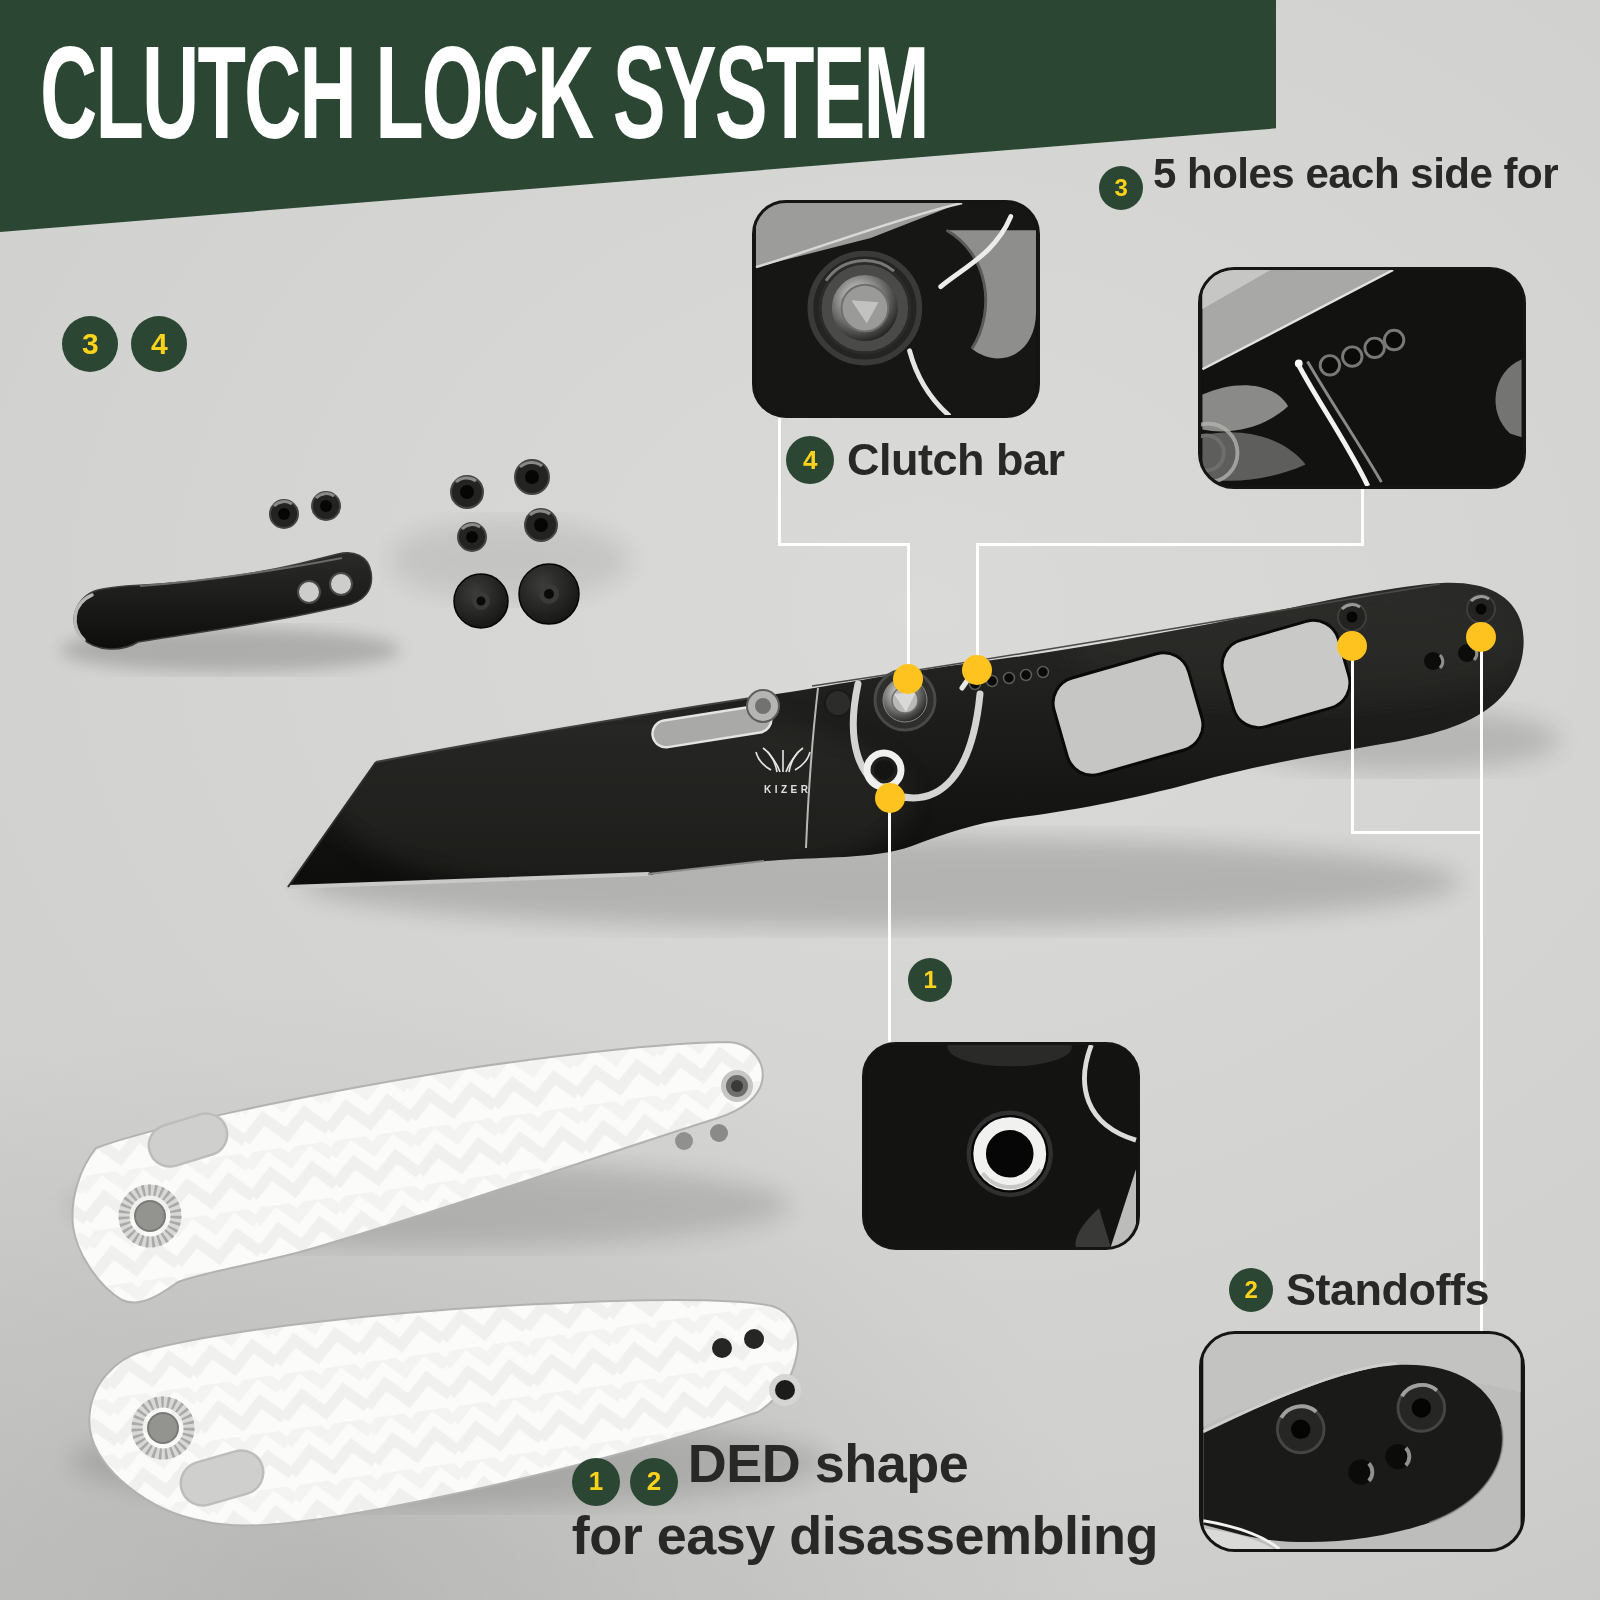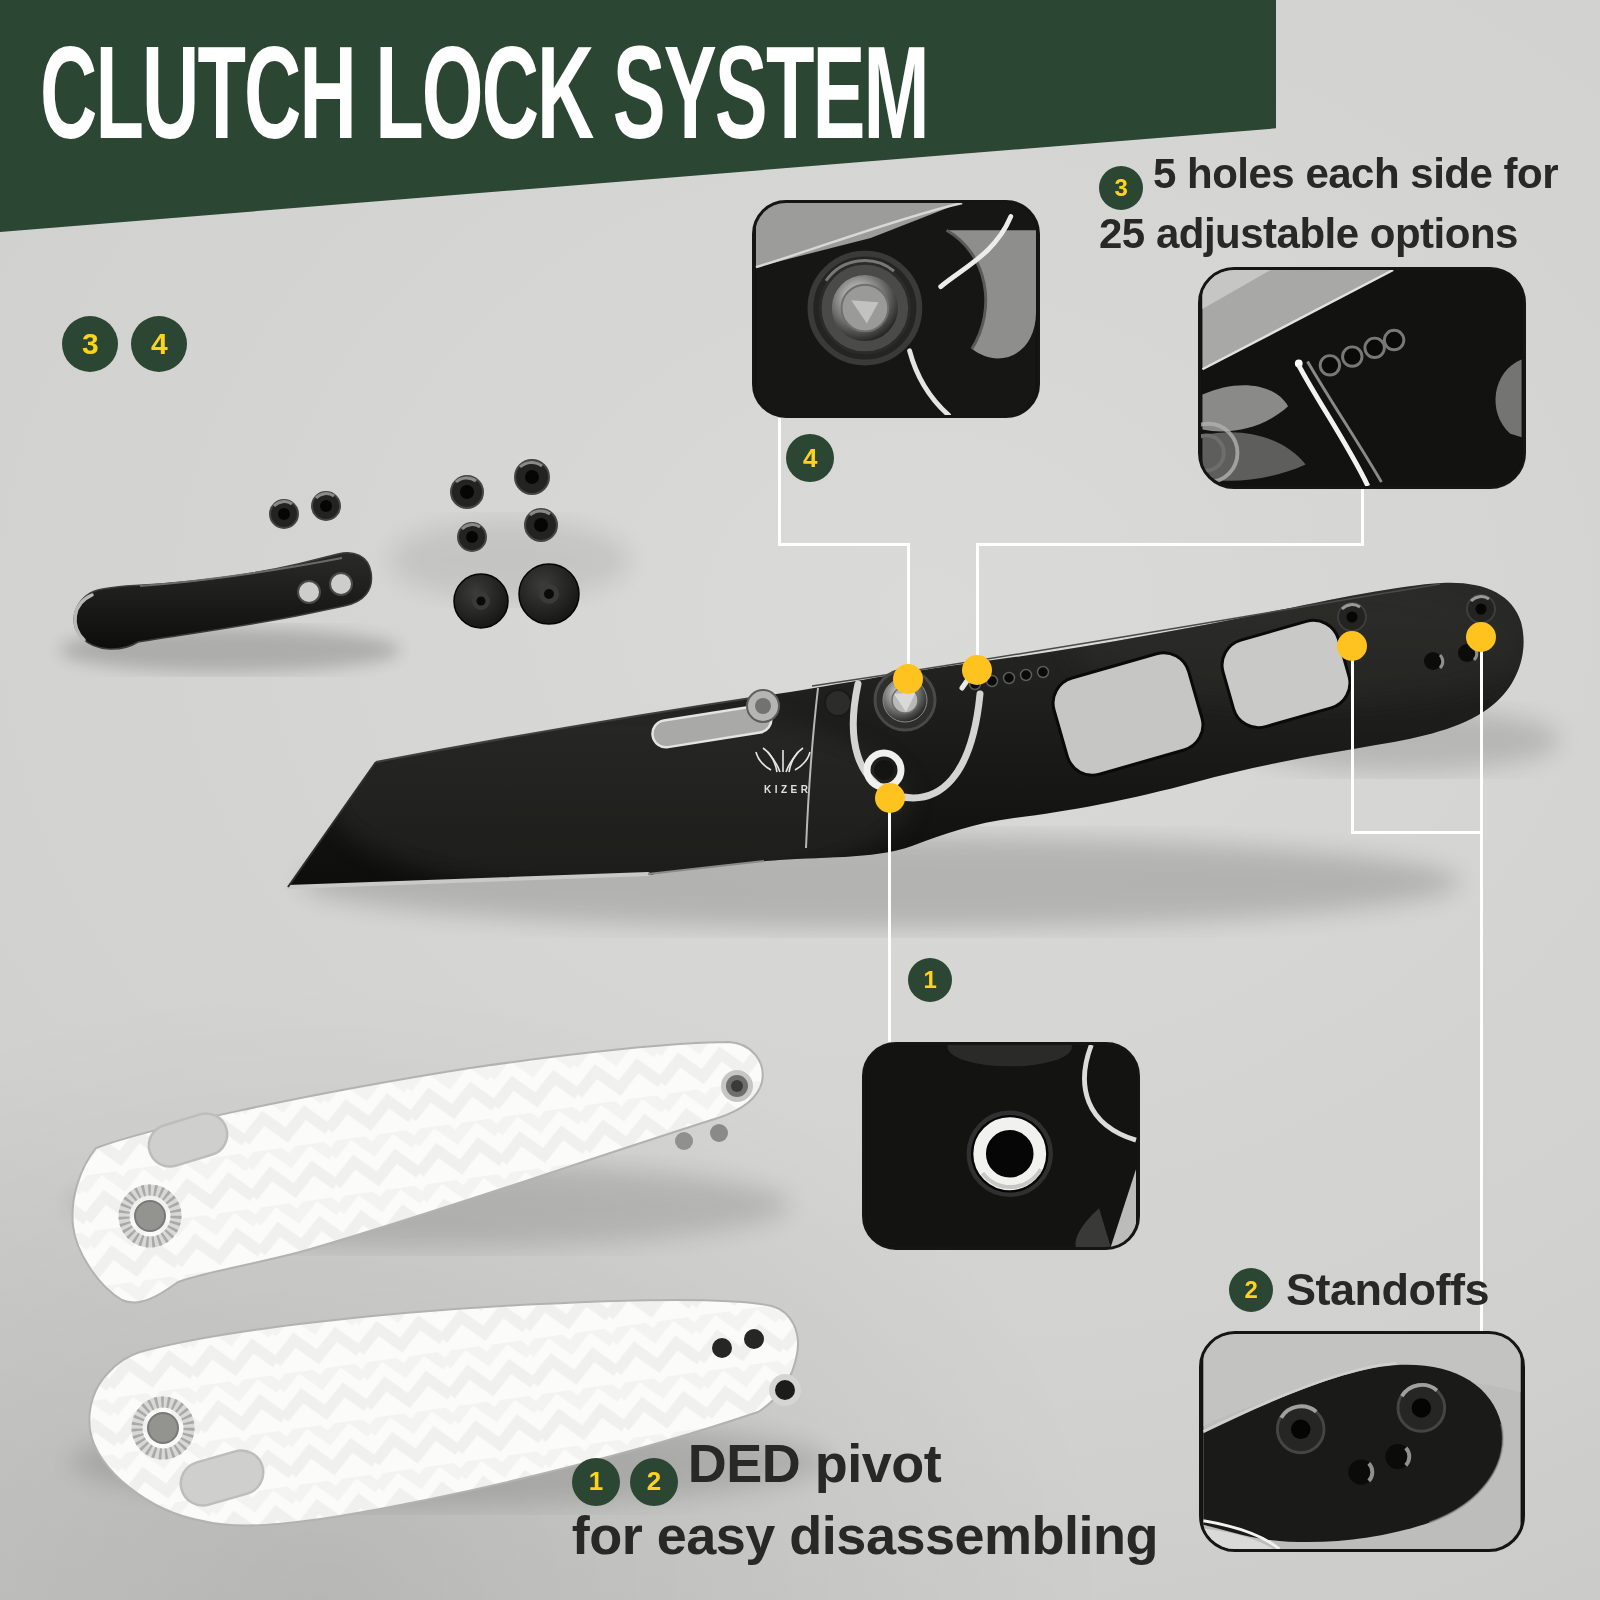--- a/index.html
+++ b/index.html
@@ -372,38 +372,38 @@
     </svg>
   </div>
 
   <div class="callout gemini">
     <span class="badge b56">3</span>
     <span class="badge b56">4</span>
   </div>
 
   <div class="callout-block fiveholes">
     <div><span class="badge b44 inlineb">3</span><span>5 holes each side for</span></div>
-    <div>25 adjustable options</div>
   </div>
 
   <div class="callout clutchbar">
     <span class="badge b48">4</span>
+    <span>Clutch bar</span>
   </div>
 
   <div class="callout dpivot">
     <span class="badge b44">1</span>
   </div>
 
   <div class="callout standoffs">
     <span class="badge b44">2</span>
     <span>Standoffs</span>
   </div>
 
   <div class="callout-block ded">
-    <div><span class="badge b48 inlineb">1</span><span class="badge b48 inlineb">2</span><span>DED pivot</span></div>
+    <div><span class="badge b48 inlineb">1</span><span class="badge b48 inlineb">2</span><span>DED shape</span></div>
     <div>for easy disassembling</div>
   </div>
 
   <div class="header">
     <div class="title">CLUTCH LOCK SYSTEM</div>
   </div>
 
 </div>
 
 </body></html>

